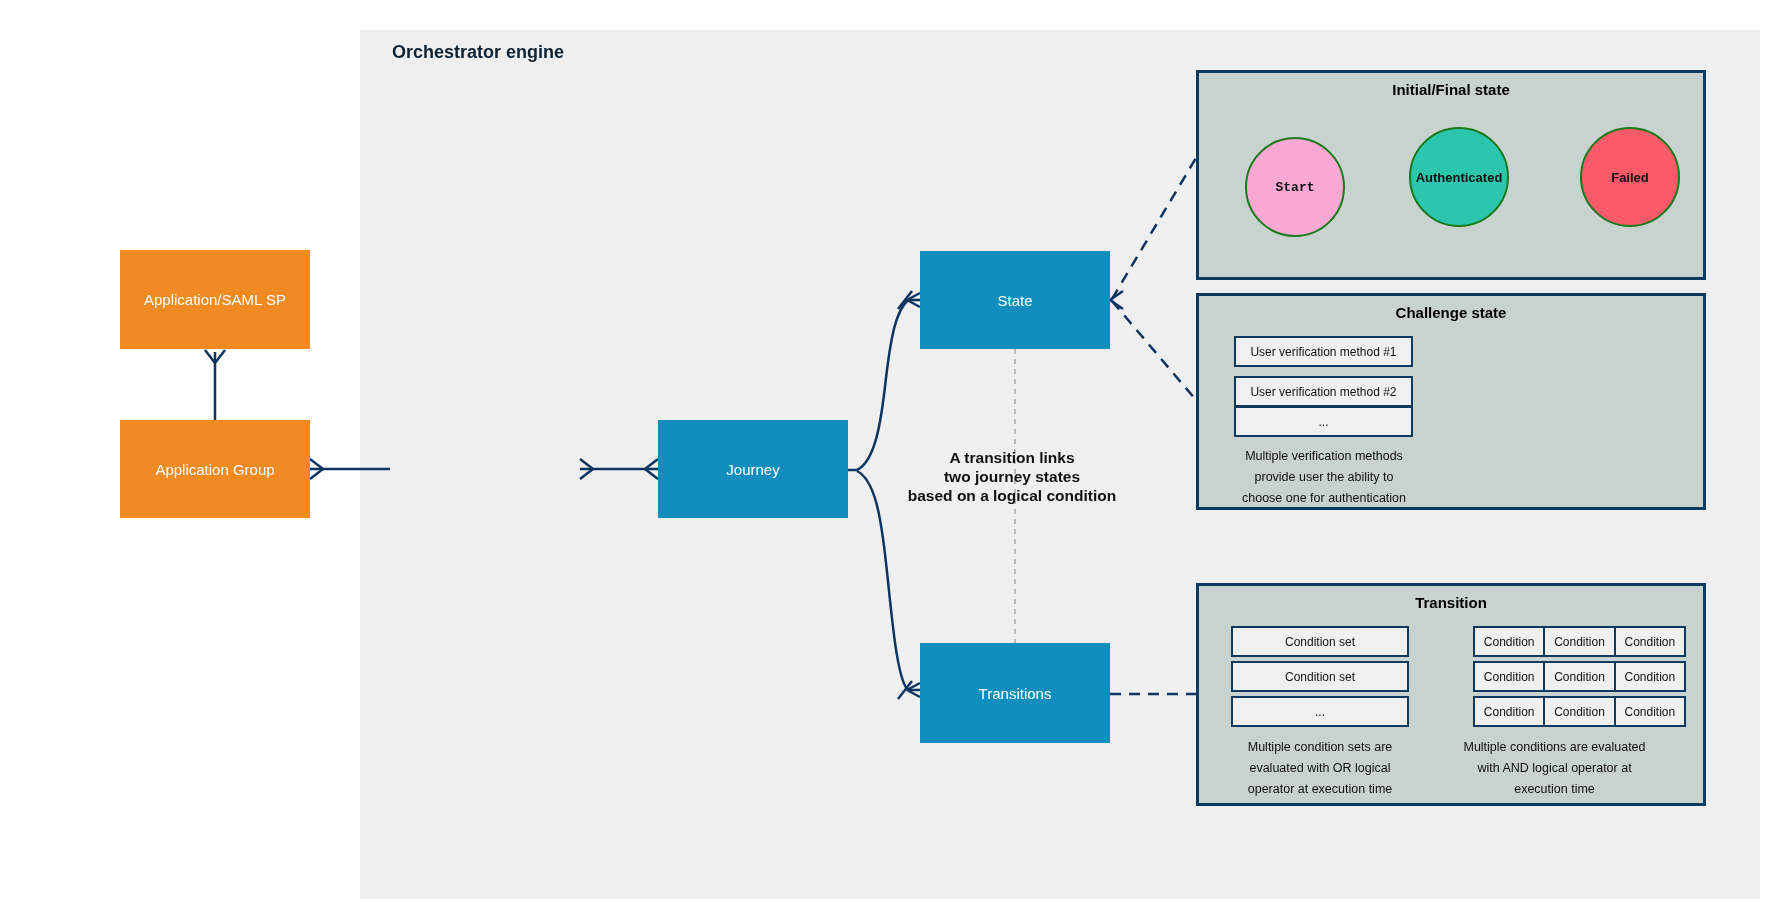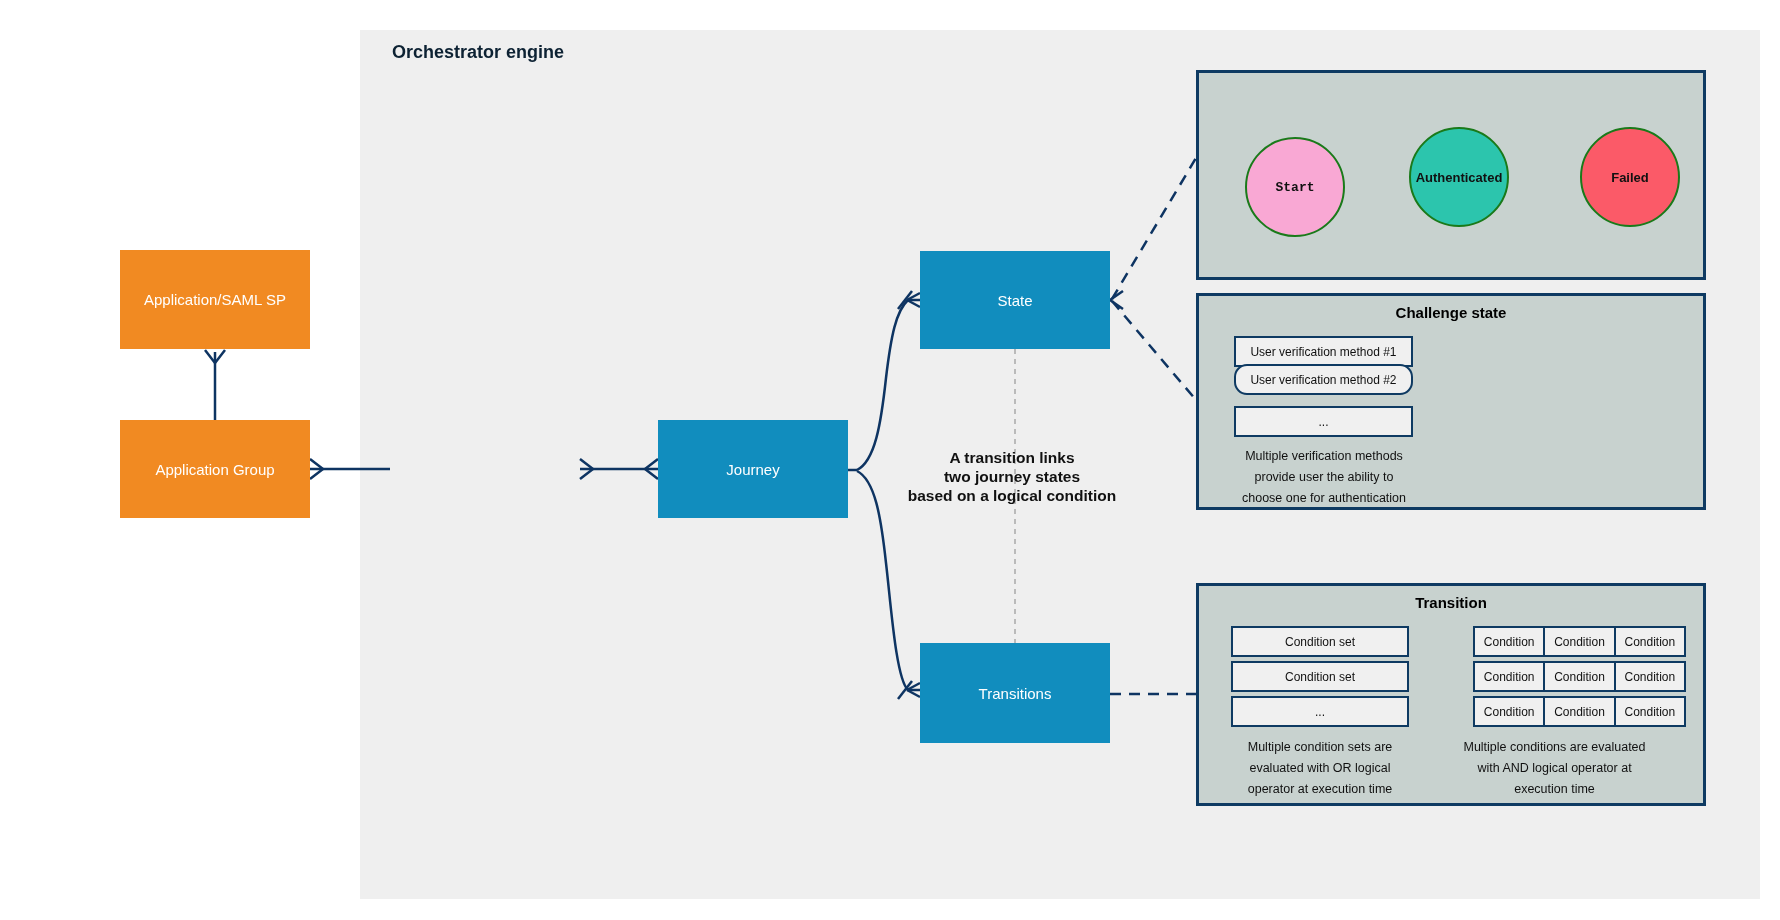--- a/index.html
+++ b/index.html
@@ -128,37 +128,38 @@
     <div>A transition links</div>
     <div>two journey states</div>
     <div>based on a logical condition</div>
   </div>
 
   <div id="node-transitions" class="abs node blue">
     <span>Transitions</span>
   </div>
 
   <div id="panel-initial" class="abs panel">
+    <div class="panel-title">Initial/Final state</div>
     <div id="circle-start" class="state-circle">
       <span>Start</span>
     </div>
     <div id="circle-auth" class="state-circle">
       <span>Authenticated</span>
     </div>
     <div id="circle-failed" class="state-circle">
       <span>Failed</span>
     </div>
   </div>
 
   <div id="panel-challenge" class="abs panel">
     <div class="panel-title">Challenge state</div>
     <div class="item-box method-box" style="top:40px;">
       <span>User verification method #1</span>
     </div>
-    <div class="item-box method-box" style="top:68px;border-radius:13px;">
+    <div class="item-box method-box" style="top:80px;">
       <span>User verification method #2</span>
     </div>
     <div class="item-box method-box" style="top:110px;">
       <span>...</span>
     </div>
     <div class="caption" style="left:30px;top:150px;width:190px;">Multiple verification methods
 provide user the ability to
 choose one for authentication</div>
   </div>
 

